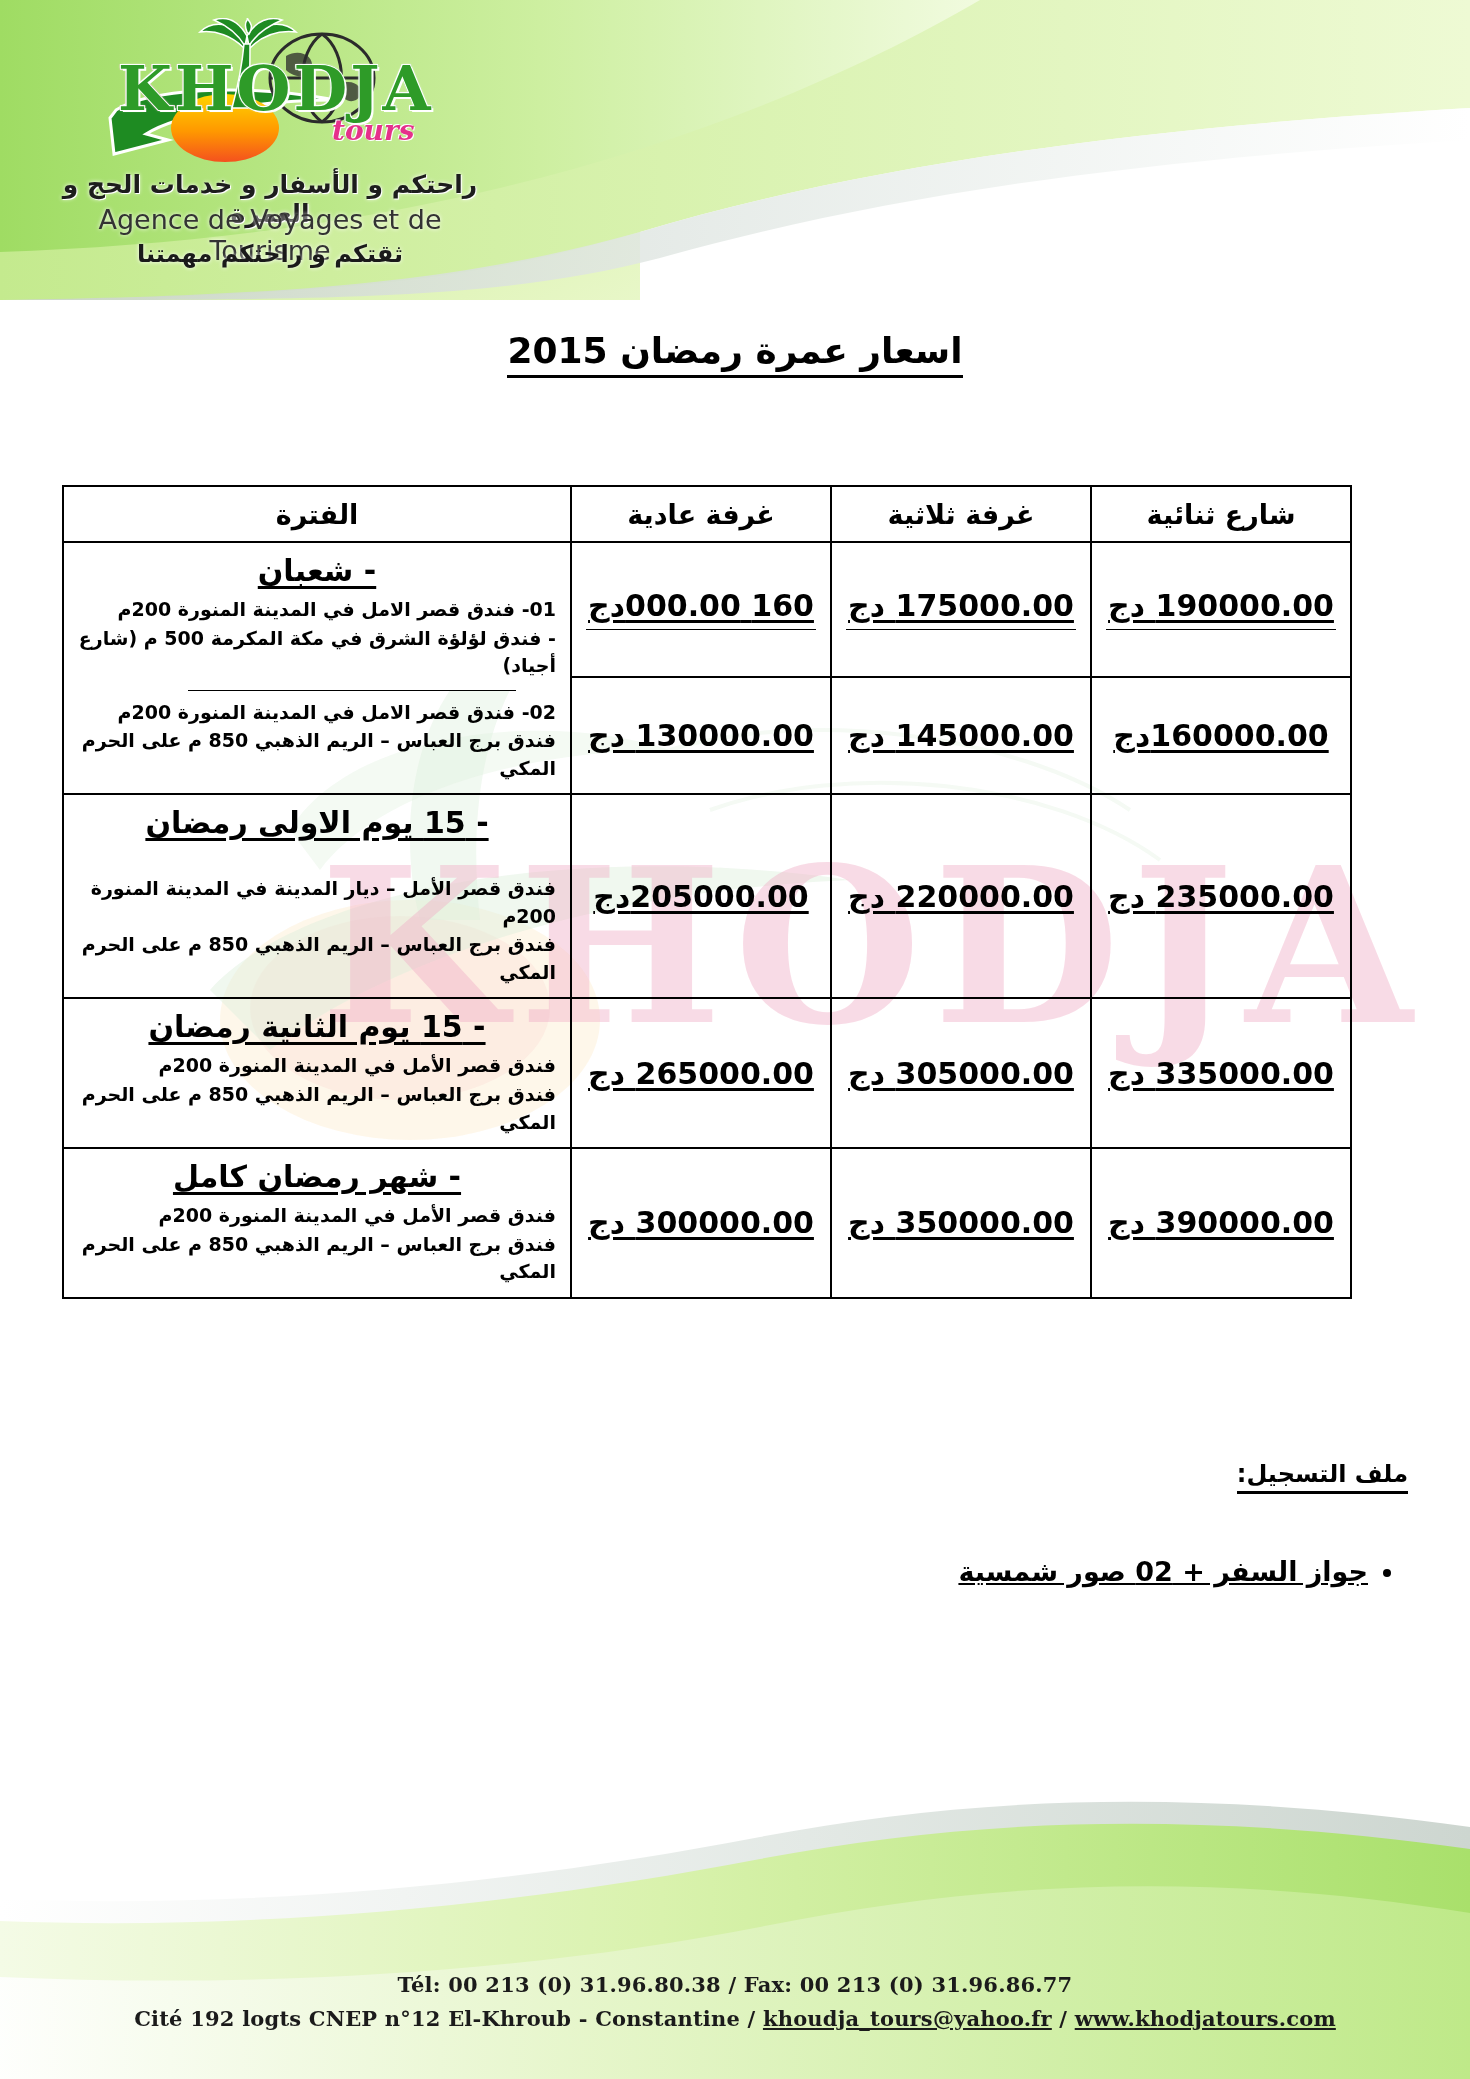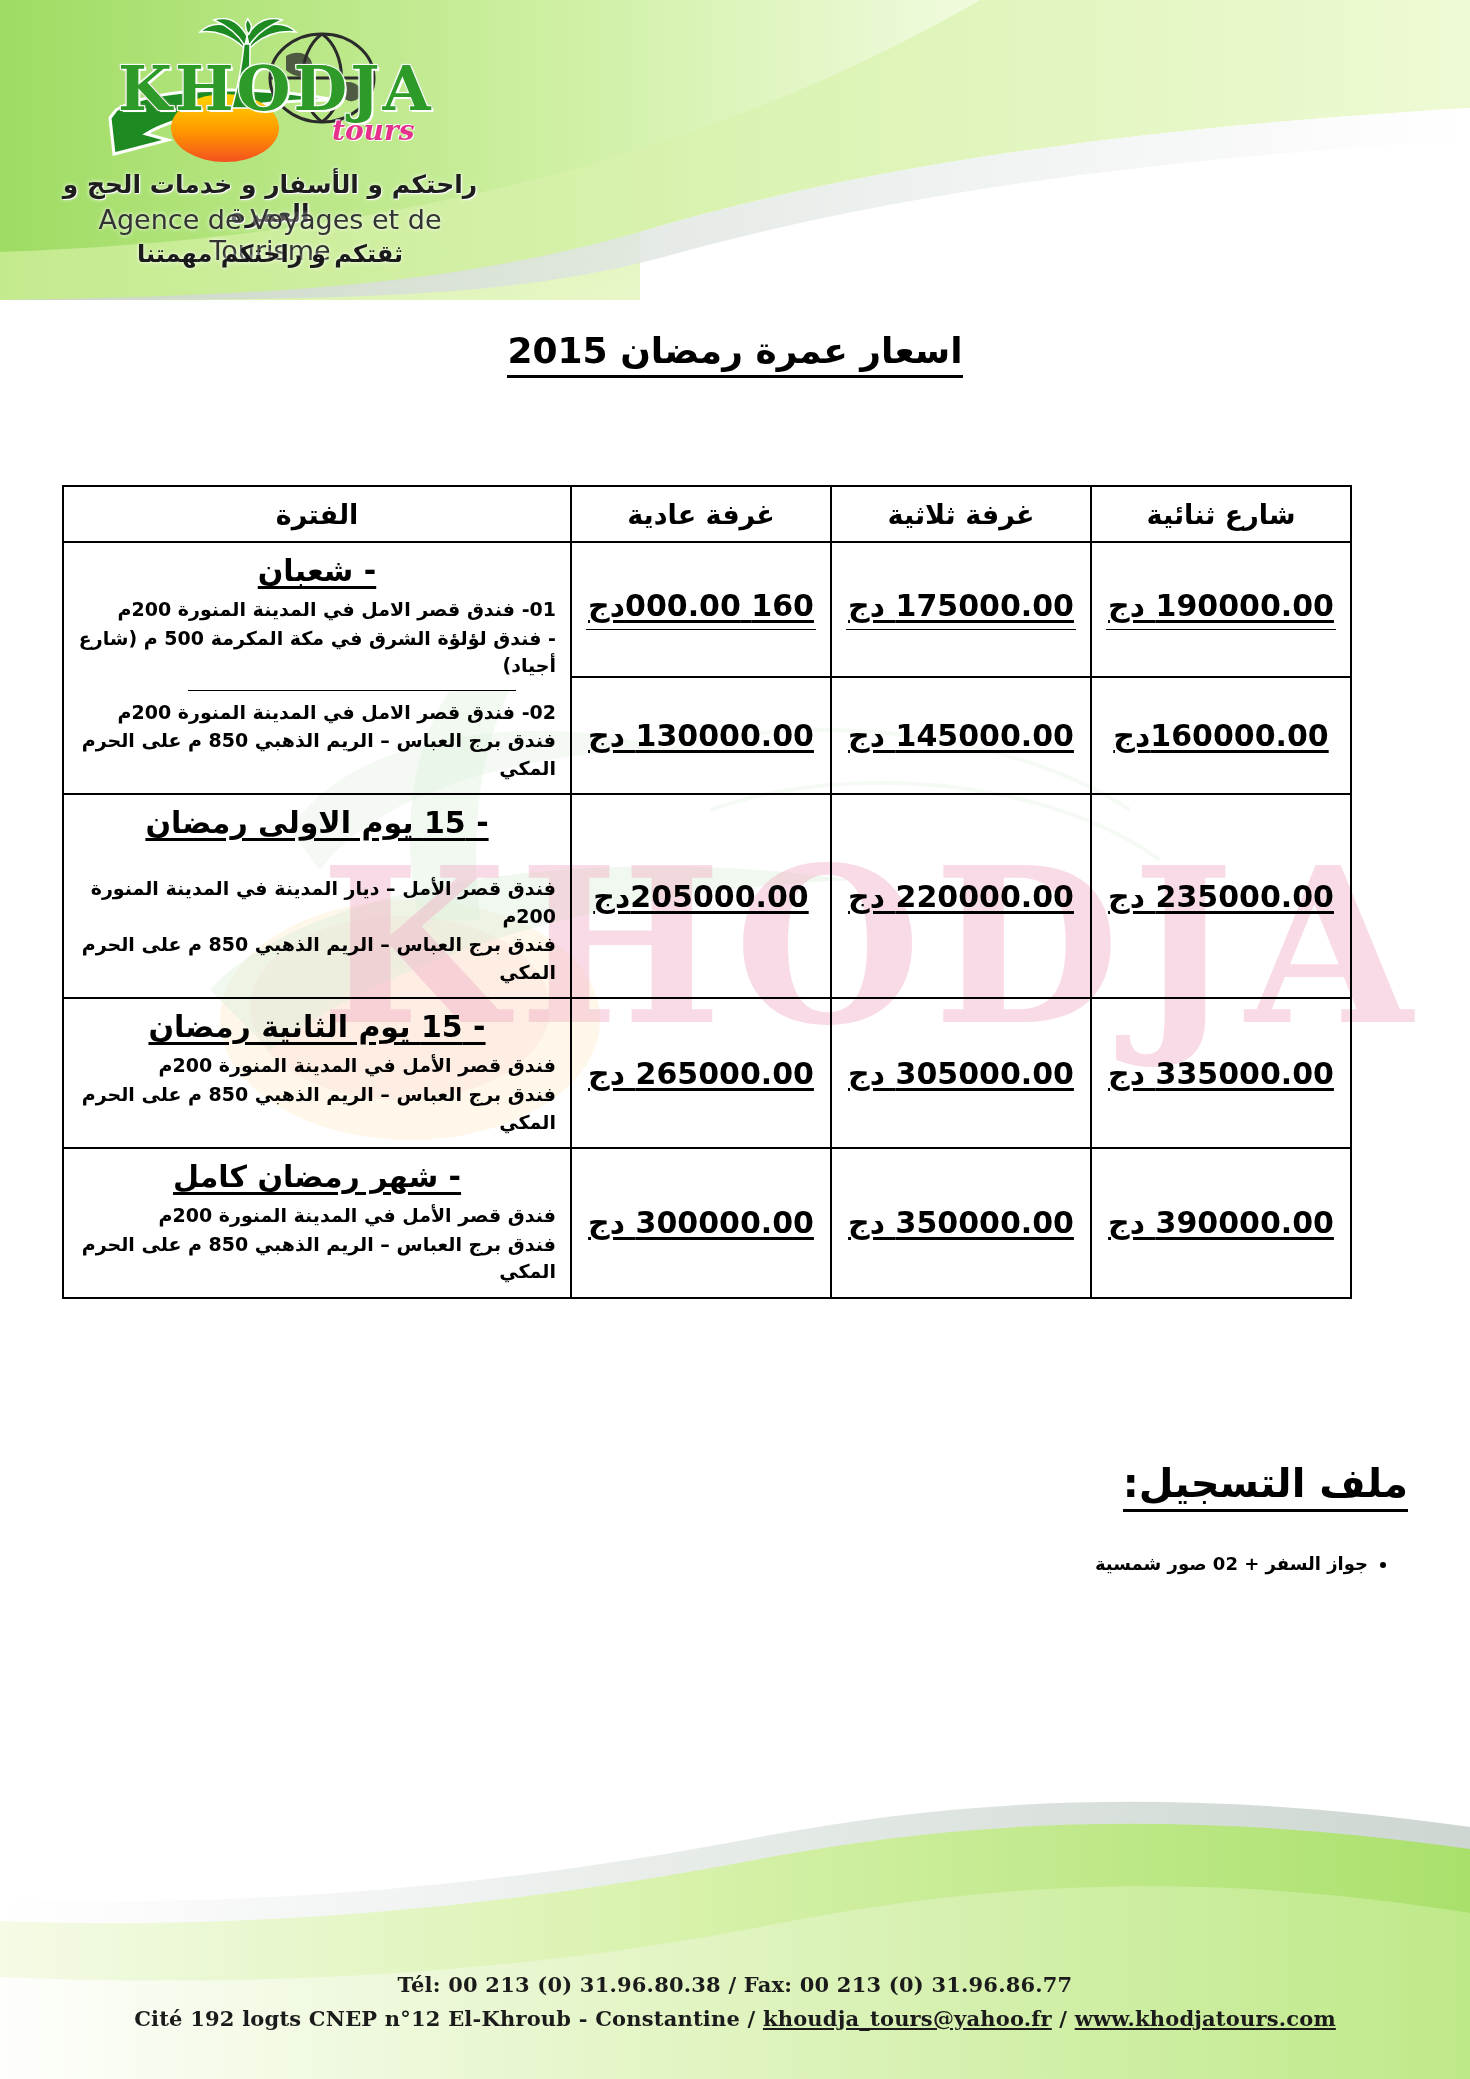--- a/index.html
+++ b/index.html
@@ -142,31 +142,31 @@
   .cell-sub-rule{
     border:0;border-top:1.5px solid #000;width:230px;margin:6px auto 0 auto;
   }
 
   
   .reg-title{
     position:absolute;right:62px;top:1460px;direction:rtl;z-index:3;
   }
   .reg-title span{
     font-family:"DejaVu Sans","Liberation Sans",sans-serif;
-    font-weight:bold;font-size:40px;color:#000;
+    font-weight:bold;font-size:24px;color:#000;
     border-bottom:3px solid #000;padding-bottom:3px;
   }
   .reg-list{
     position:absolute;right:62px;top:1550px;width:700px;
     direction:rtl;z-index:3;margin:0;padding:0 40px 0 0;
     list-style:disc;
   }
   .reg-list li{
     font-family:"DejaVu Sans","Liberation Sans",sans-serif;
-    font-weight:bold;font-size:18px;color:#000;line-height:1.6;
+    font-weight:bold;font-size:27px;color:#000;line-height:1.6;text-decoration:underline;
   }
 
   
   .footer-band{
     position:absolute;left:0;bottom:0;width:1470px;height:330px;overflow:hidden;
   }
   .footer-text{
     position:absolute;left:0;bottom:42px;width:1470px;text-align:center;z-index:6;
   }
   .footer-line{

